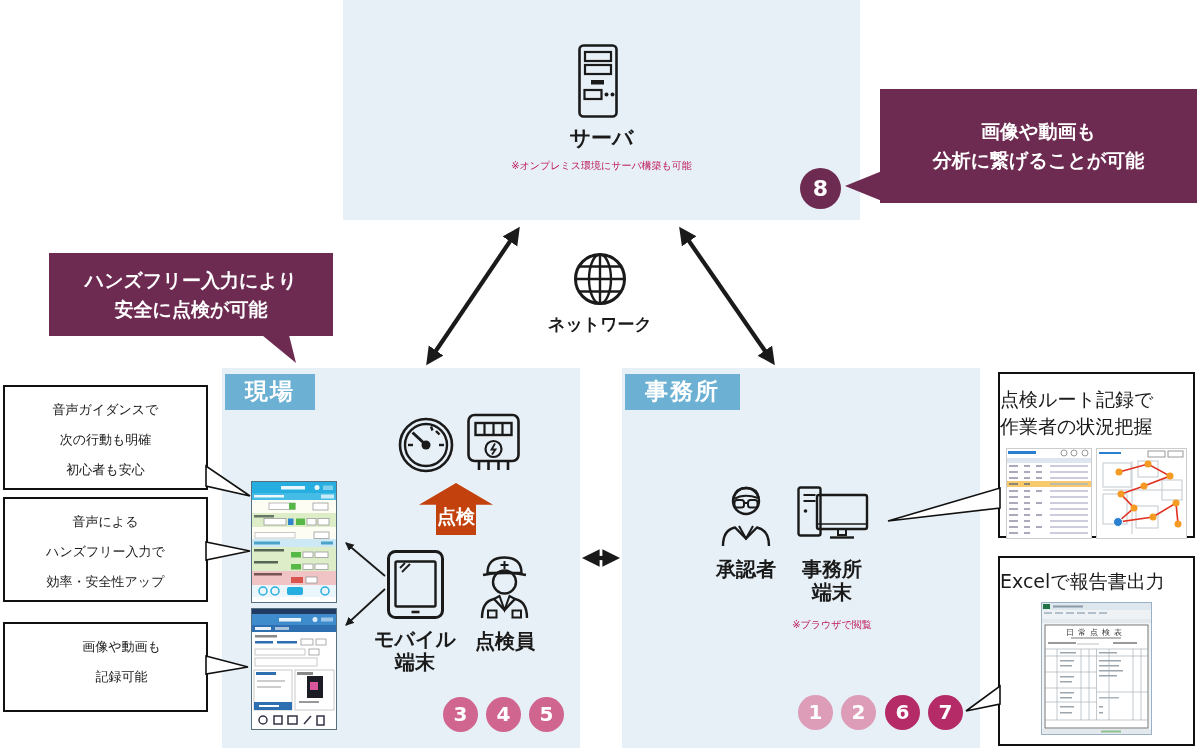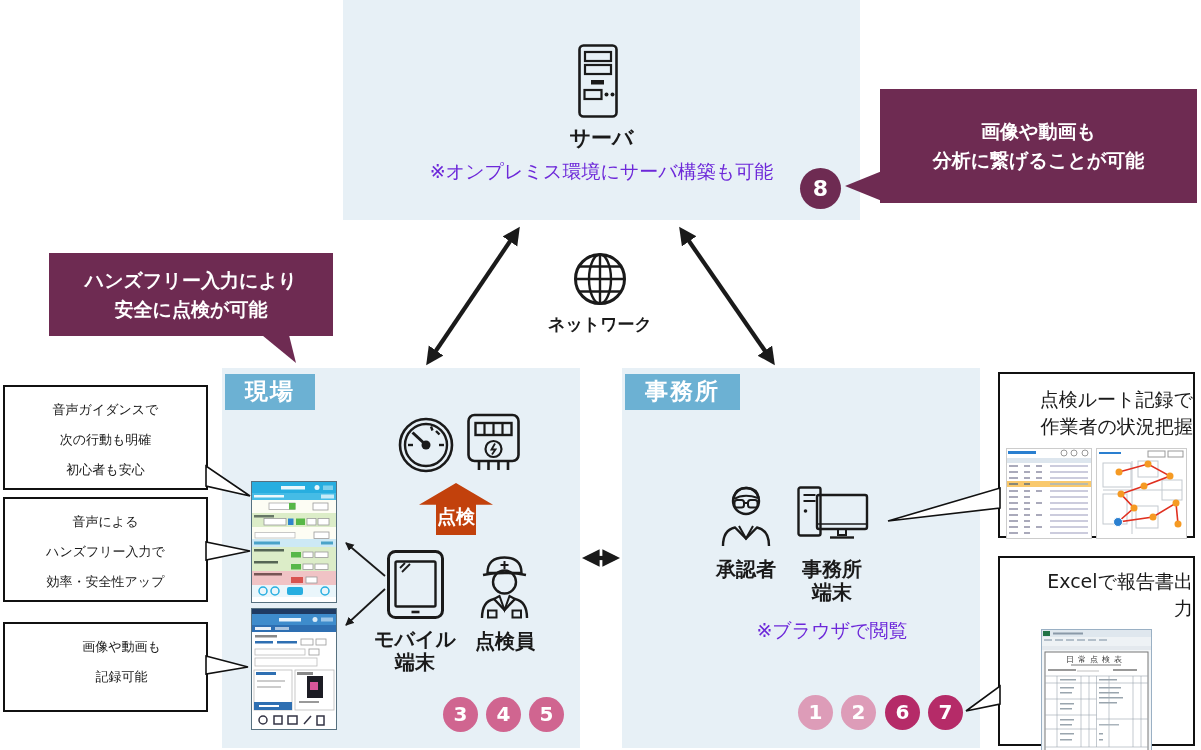--- a/index.html
+++ b/index.html
@@ -3,26 +3,26 @@
 <meta charset="utf-8">
 <style>
   html,body{margin:0;padding:0;background:#fff;}
   #canvas{position:relative;width:1201px;height:750px;background:#fff;overflow:hidden;
           font-family:"DejaVu Sans","Liberation Sans",sans-serif;color:#1a1a1a;}
   .abs{position:absolute;}
   .sec{background:#e7f0f6;}
   .seclabel{background:#6cb1d3;color:#fff;font-weight:bold;font-size:23px;
             padding:4px 20px;letter-spacing:2px;line-height:1.2;}
   .icolabel{font-weight:bold;font-size:20px;line-height:23px;text-align:center;}
-  .note{font-size:19px;color:#6d28d9;text-align:center;}
+  .note{font-size:10px;color:#be185d;text-align:center;}
   .callout{background:#6e2b52;color:#fff;font-weight:bold;font-size:19px;
            line-height:29px;text-align:center;display:flex;flex-direction:column;justify-content:center;}
   .wbox{background:#fff;border:2px solid #111;box-sizing:border-box;text-align:center;}
   .wbox .t{font-size:13px;line-height:30px;}
-  .rtitle{font-size:19px;line-height:27px;font-weight:500;text-align:right;margin-left:36px;}
+  .rtitle{font-size:19px;line-height:27px;font-weight:500;text-align:left;}
   .badge{border-radius:50%;width:35px;height:35px;color:#fff;font-weight:bold;
          font-size:20px;line-height:35px;text-align:center;}
   .b-light{background:#dd9cb8;} .b-mid{background:#d06590;} .b-dark{background:#b52b68;} .b-maroon{background:#6e2b52;}
   .ctext{width:517px;left:343px;text-align:center;}
   .arrow-inspect{background:#c2410c;
       clip-path:polygon(50% 0,100% 42%,77% 42%,77% 100%,23% 100%,23% 42%,0 42%);}
   .arrow-inspect span{position:absolute;bottom:5px;left:0;right:0;text-align:center;
       color:#fff;font-weight:bold;font-size:19px;}
   svg{display:block;}
   .overlay{position:absolute;left:0;top:0;z-index:5;pointer-events:none;}

